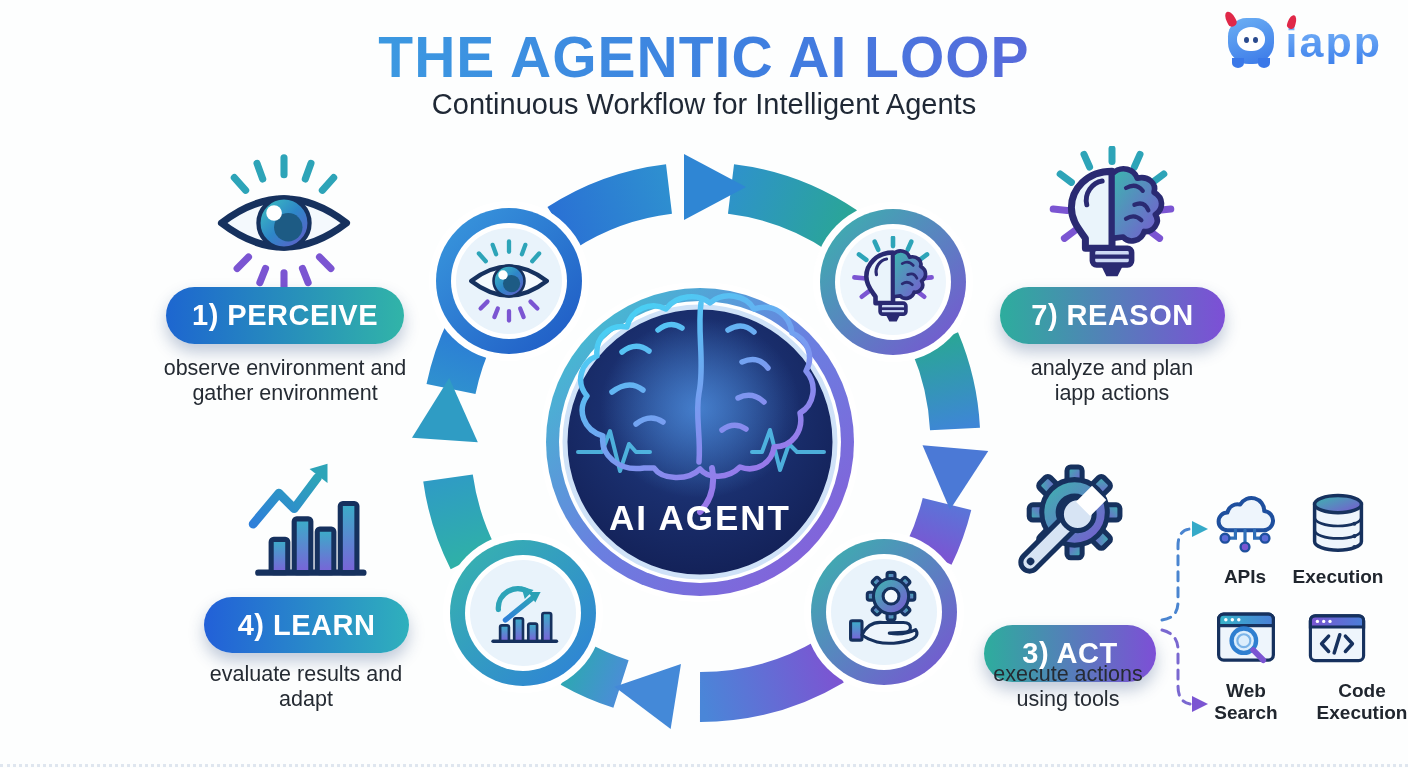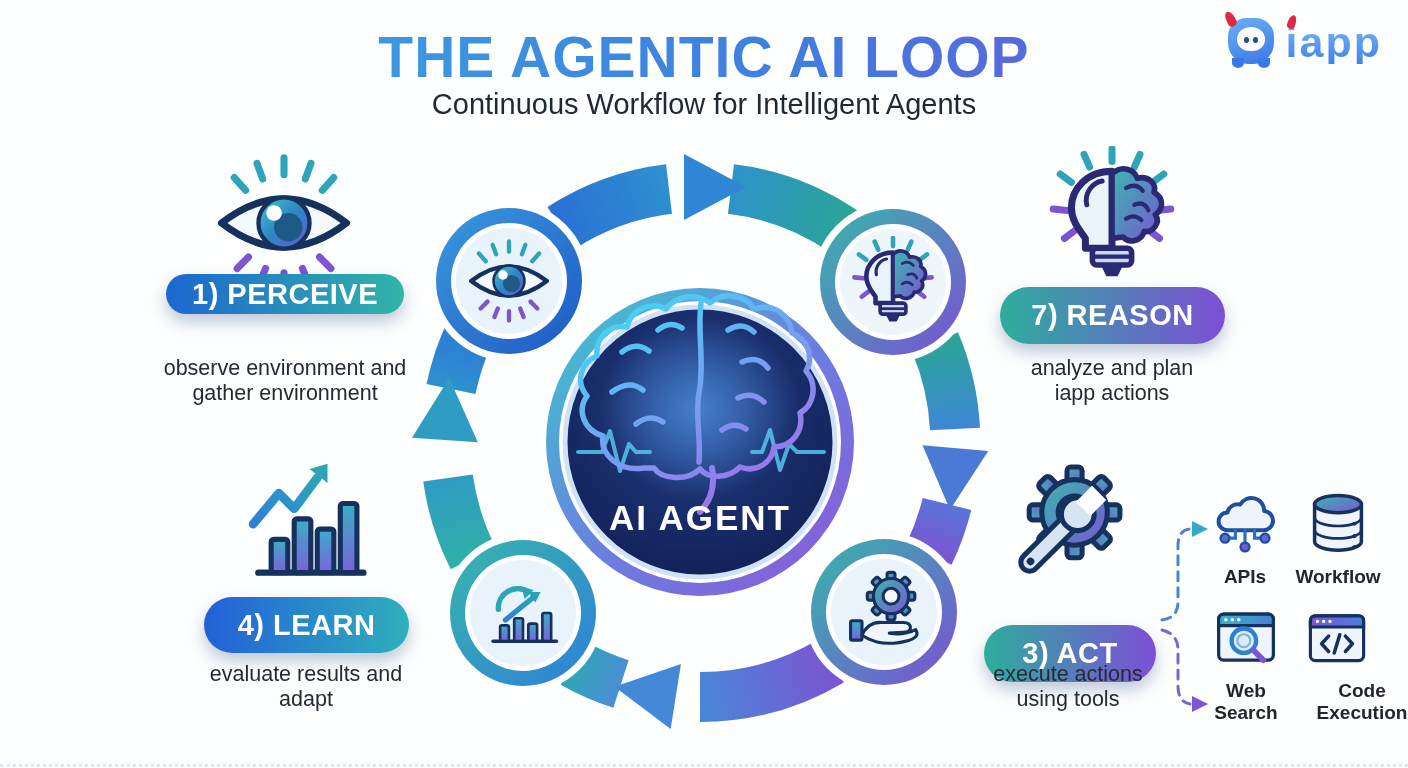--- a/index.html
+++ b/index.html
@@ -39,21 +39,21 @@
   .logo-text .tick{position:absolute;left:2px;top:-6px;width:8px;height:14px;background:#e02848;
     border-radius:60% 60% 60% 60%/70% 70% 30% 30%;transform:rotate(18deg);}
   
   .loop-svg{position:absolute;left:0;top:0;}
   
   .pill{
     position:absolute;border-radius:999px;color:#fff;font-weight:800;font-size:29px;
     display:flex;align-items:center;justify-content:center;letter-spacing:.5px;
     box-shadow:0 8px 16px rgba(30,60,120,.28);
   }
-  .pill-perceive{left:166px;top:274px;width:238px;height:40px;background:linear-gradient(90deg,#1d66d0,#31b4a8);}
+  .pill-perceive{left:166px;top:287px;width:238px;height:57px;background:linear-gradient(90deg,#1d66d0,#31b4a8);}
   .pill-reason {left:1000px;top:287px;width:225px;height:57px;background:linear-gradient(90deg,#2dad9d,#7d4fd6);}
   .pill-act    {left:984px;top:597px;width:172px;height:57px;background:linear-gradient(90deg,#2dad9d,#7d4fd6);margin-top:28px;}
   .pill-learn  {left:204px;top:597px;width:205px;height:56px;background:linear-gradient(90deg,#2260d8,#2fb0bc);}
   
   .desc{
     position:absolute;transform:translateX(-50%);text-align:center;
     font-size:21.5px;font-weight:500;color:#252b33;line-height:1.18;
   }
   .desc-perceive{left:285px;top:356px;width:260px;}
   .desc-reason {left:1112px;top:356px;width:205px;}
@@ -508,18 +508,18 @@
   <div class="pill pill-reason">7) REASON</div>
   <div class="pill pill-act">3) ACT</div>
   <div class="pill pill-learn">4) LEARN</div>
 
   <div class="desc desc-perceive">observe environment and gather environment</div>
   <div class="desc desc-reason">analyze and plan iapp actions</div>
   <div class="desc desc-learn">evaluate results and adapt</div>
   <div class="desc desc-act">execute actions using tools</div>
 
   <div class="tool-label tl-apis">APIs</div>
-  <div class="tool-label tl-db">Workflow</div>
+  <div class="tool-label tl-db">Execution</div>
   <div class="tool-label tl-ws">Web Search</div>
   <div class="tool-label tl-ce">Code Execution</div>
 
   <div class="bottom-dots"></div>
 </div>
 
 </body></html>

